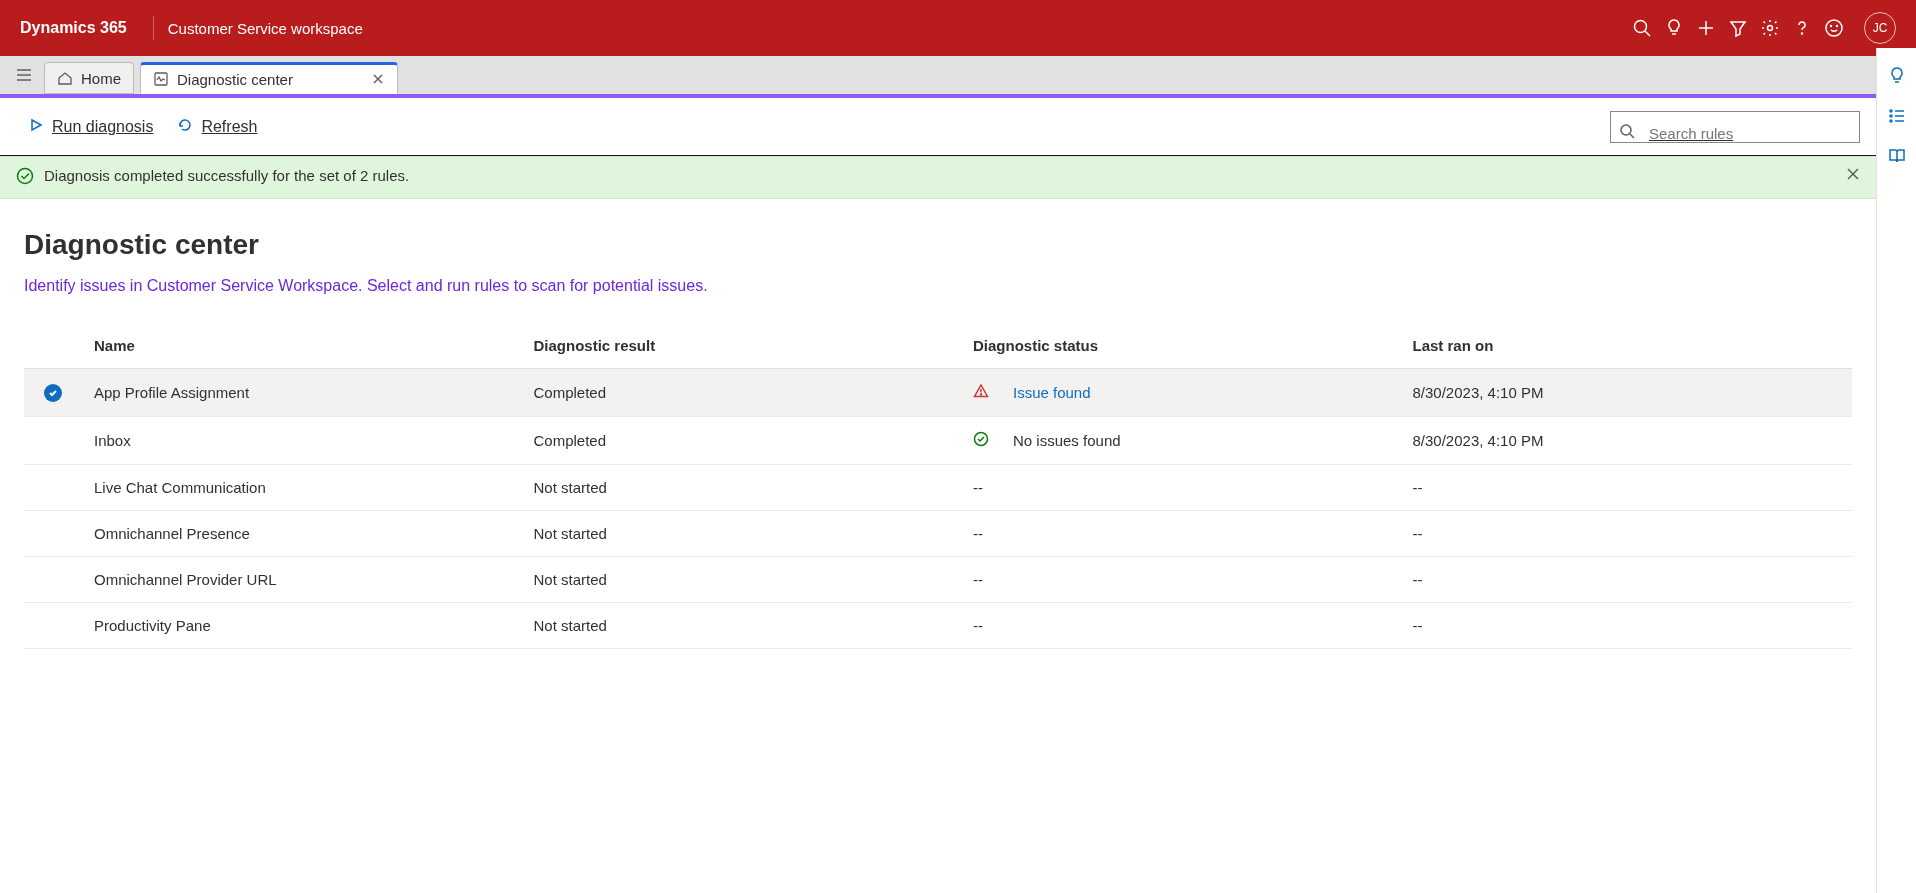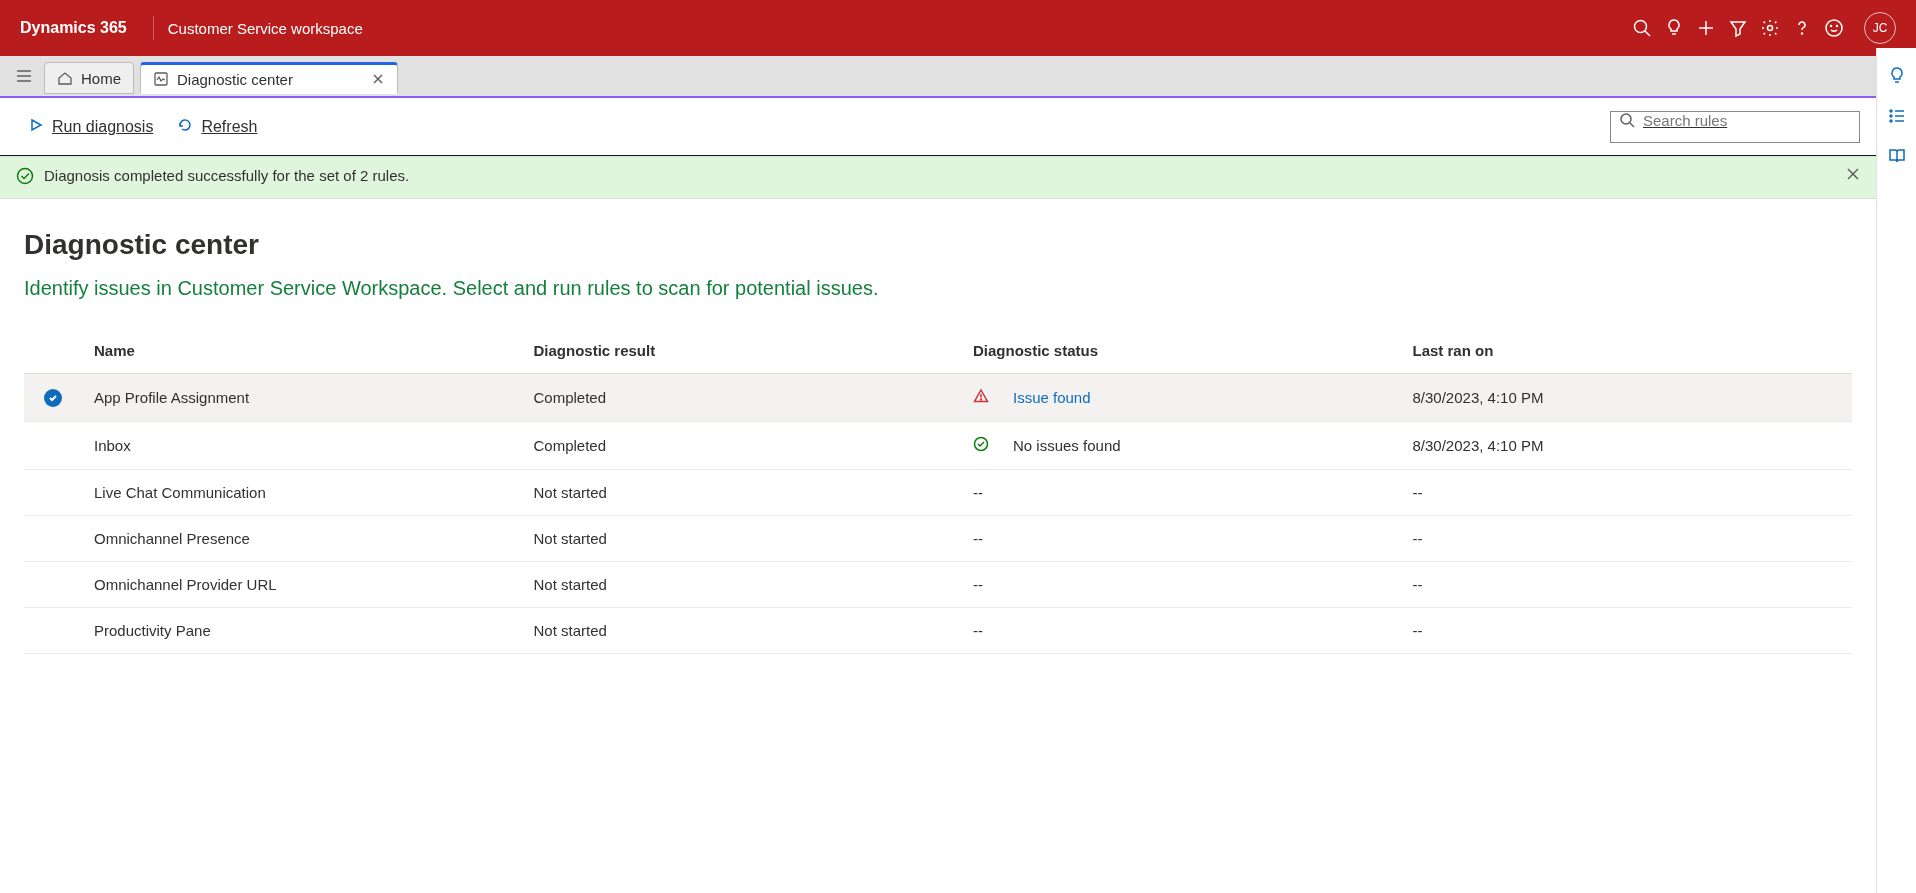--- a/index.html
+++ b/index.html
@@ -56,21 +56,21 @@
     border-radius: 50%;
     display: flex; align-items:center; justify-content:center;
     font-size: 12px;
     margin-left: 8px;
     cursor: pointer;
   }
   
   .tabsbar {
     height: 42px;
     background: #e1e1e1;
-    border-bottom: 2px solid #8b5cf6;
+    border-bottom: 4px solid #8b5cf6;
     display: flex;
     align-items: stretch;
     padding-left: 10px;
     gap: 6px;
   }
   .hamburger {
     align-self:center;
     width: 28px; height: 28px;
     display:flex; align-items:center; justify-content:center;
     cursor:pointer;
@@ -140,26 +140,26 @@
   }
   .cmd {
     display:flex; align-items:center;
     gap:8px;
     font-size:16px;
     cursor:pointer;
   }
   .cmd .icon { color:#0f6cbd; }
   .commandbar-spacer { flex:1; }
   .searchbox {
-    display:flex; align-items:flex-start;
+    display:flex; align-items:flex-end;
     border:1px solid #8a8886;
     height:32px;
     width:250px;
     padding: 0 8px;
-    gap:8px;
+    gap:14px;
   }
   .searchbox input {
     border:none; outline:none;
     font-size:15px;
     flex:1;
     font-family:inherit;
   }
   .searchbox .icon { color:#605e5c; }
   
   .notification {
@@ -182,22 +182,22 @@
   
   .page {
     padding: 30px 24px 0 24px;
   }
   .page h1 {
     font-size: 28px;
     font-weight:600;
     margin-bottom:16px;
   }
   .page .subtitle {
-    font-size:20px;
-    color:#15803d;
+    font-size:16px;
+    color:#6d28d9;
     margin-bottom:28px;
   }
   
   .table {
     width:100%;
   }
   .thead, .trow {
     display:grid;
     grid-template-columns: 70px 1fr 1fr 1fr 1fr;
     align-items:center;

